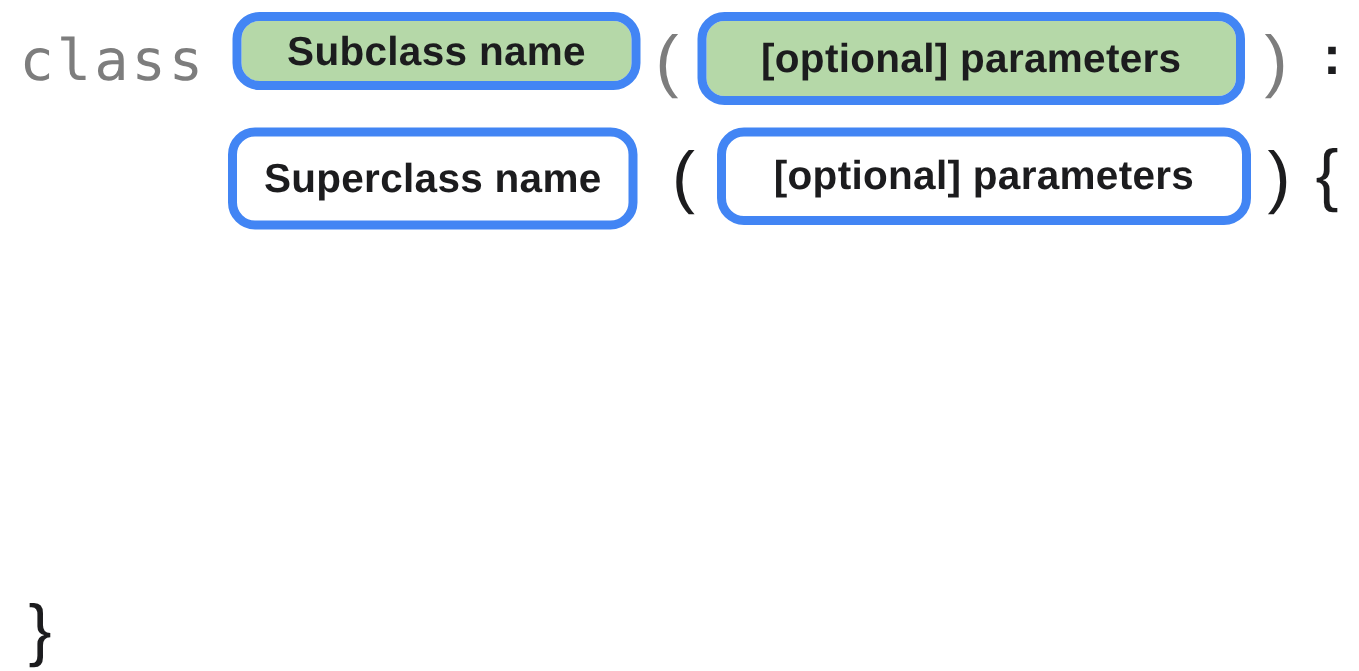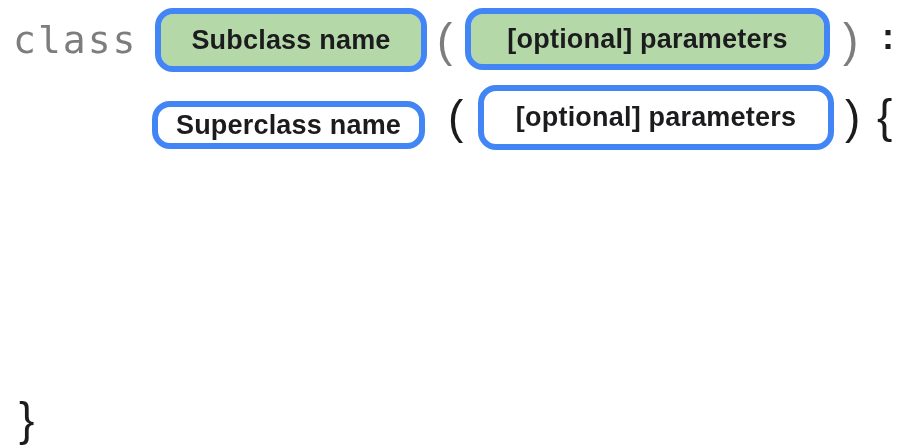--- a/index.html
+++ b/index.html
@@ -43,23 +43,23 @@
   .tbox .tbox-label {
     font-size: 27px;
     font-weight: 600;
     color: var(--text-black);
     letter-spacing: 0.2px;
     white-space: nowrap;
   }
   .green { background-color: var(--fill-green); }
   .white { background-color: var(--fill-white); }
 
-  .box-subclass   { left: 155px; top: 8px;  width: 272px; height: 64px; }
+  .box-subclass   { left: 155px; top: 8px;  width: 272px; height: 52px; }
   .box-params1    { left: 465px; top: 8px;  width: 365px; height: 62px; }
-  .box-superclass { left: 152px; top: 101px; width: 273px; height: 48px; }
+  .box-superclass { left: 152px; top: 85px; width: 273px; height: 68px; }
   .box-params2    { left: 478px; top: 85px; width: 356px; height: 65px; }
   .box-body       { left: 155px; top: 243px; width: 445px; height: 148px; border-radius: 20px; }
 
   .punct {
     position: absolute;
     line-height: 1;
     font-weight: 400;
   }
   .paren {
     font-size: 46px;

